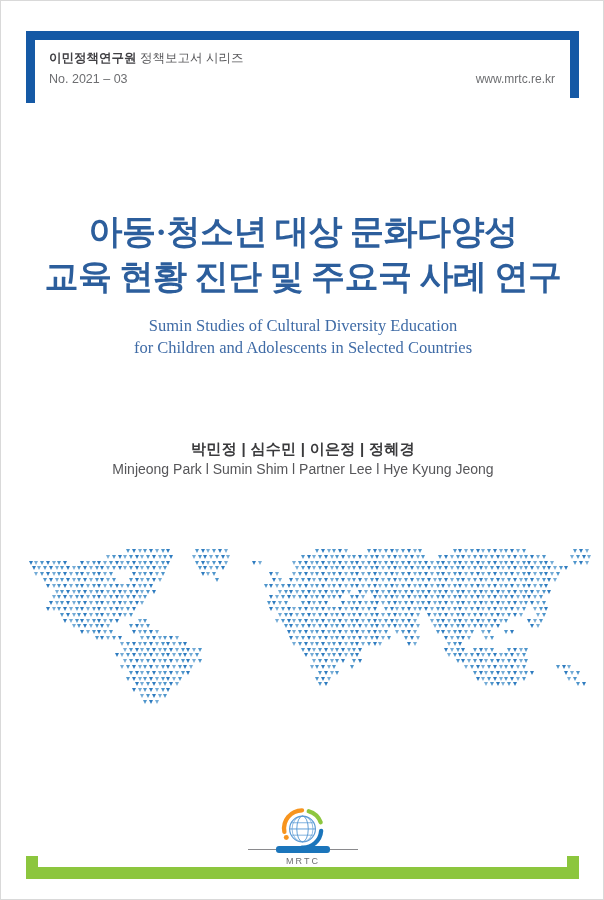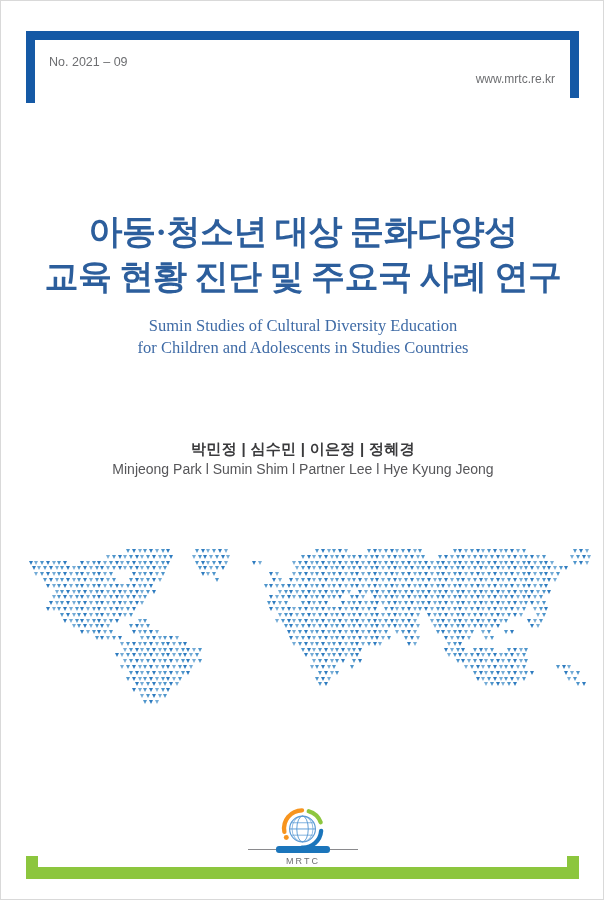--- a/index.html
+++ b/index.html
@@ -62,31 +62,32 @@
   .bottom-stub-right{position:absolute;left:566px;top:855px;width:12px;height:23px;background:#8cc63e;}
 </style>
 </head>
 <body>
 
 <div class="top-bar"></div>
 <div class="top-stub-left"></div>
 <div class="top-stub-right"></div>
 
 <div class="header-block">
-  <div class="header-number">No. 2021 – 09</div>
+  <div><span class="b">이민정책연구원</span><span> 정책보고서 시리즈</span></div>
+  <div class="header-number">No. 2021 – 03</div>
 </div>
 <div class="website">www.mrtc.re.kr</div>
 
 <div class="title">
   <div>아동·청소년 대상 문화다양성</div>
   <div>교육 현황 진단 및 주요국 사례 연구</div>
 </div>
 <div class="subtitle">
   <div>Sumin Studies of Cultural Diversity Education</div>
-  <div>for Children and Adolescents in Studies Countries</div>
+  <div>for Children and Adolescents in Selected Countries</div>
 </div>
 
 <div class="authors-kr">박민정 | 심수민 | 이은정 | 정혜경</div>
 <div class="authors-en">Minjeong Park l Sumin Shim l Partner Lee l Hye Kyung Jeong</div>
 
 <div class="world-map">
     <span class="mg" style="left: 103.14px; top: 0px; border-top-color: rgb(78, 149, 203);"></span>
     <span class="mg" style="left: 108.87px; top: 0px; border-top-color: rgb(47, 124, 192);"></span>
     <span class="mg" style="left: 114.6px; top: 0px; border-top-color: rgb(115, 171, 214);"></span>
     <span class="mg" style="left: 120.33px; top: 0px; border-top-color: rgb(78, 149, 203);"></span>

